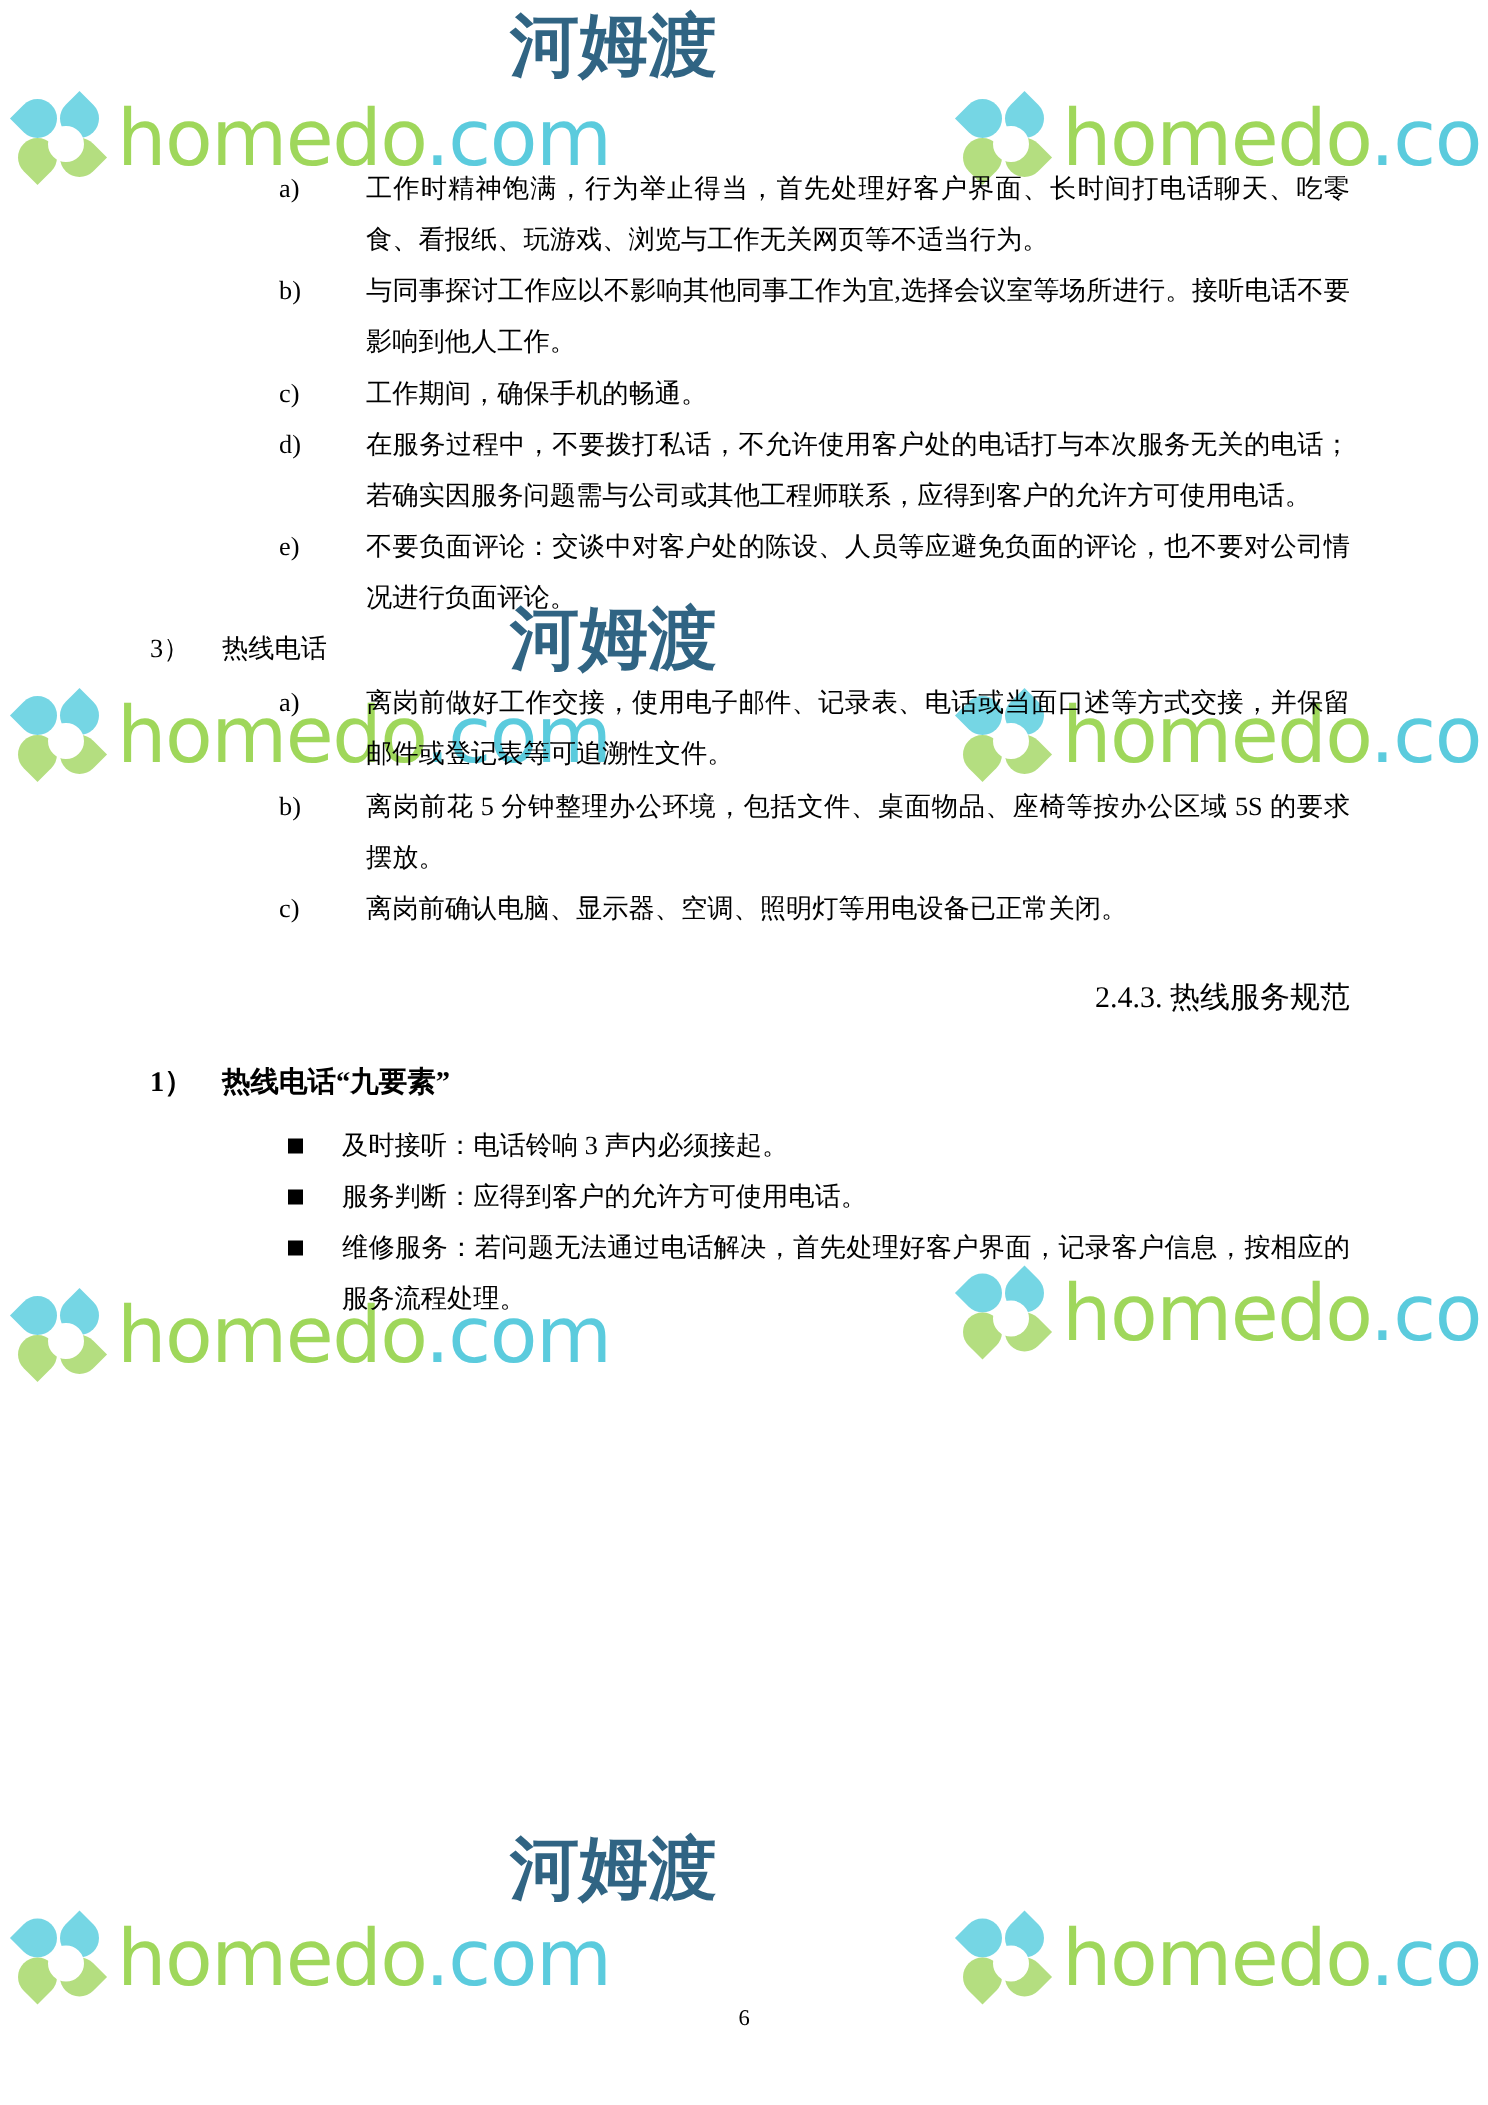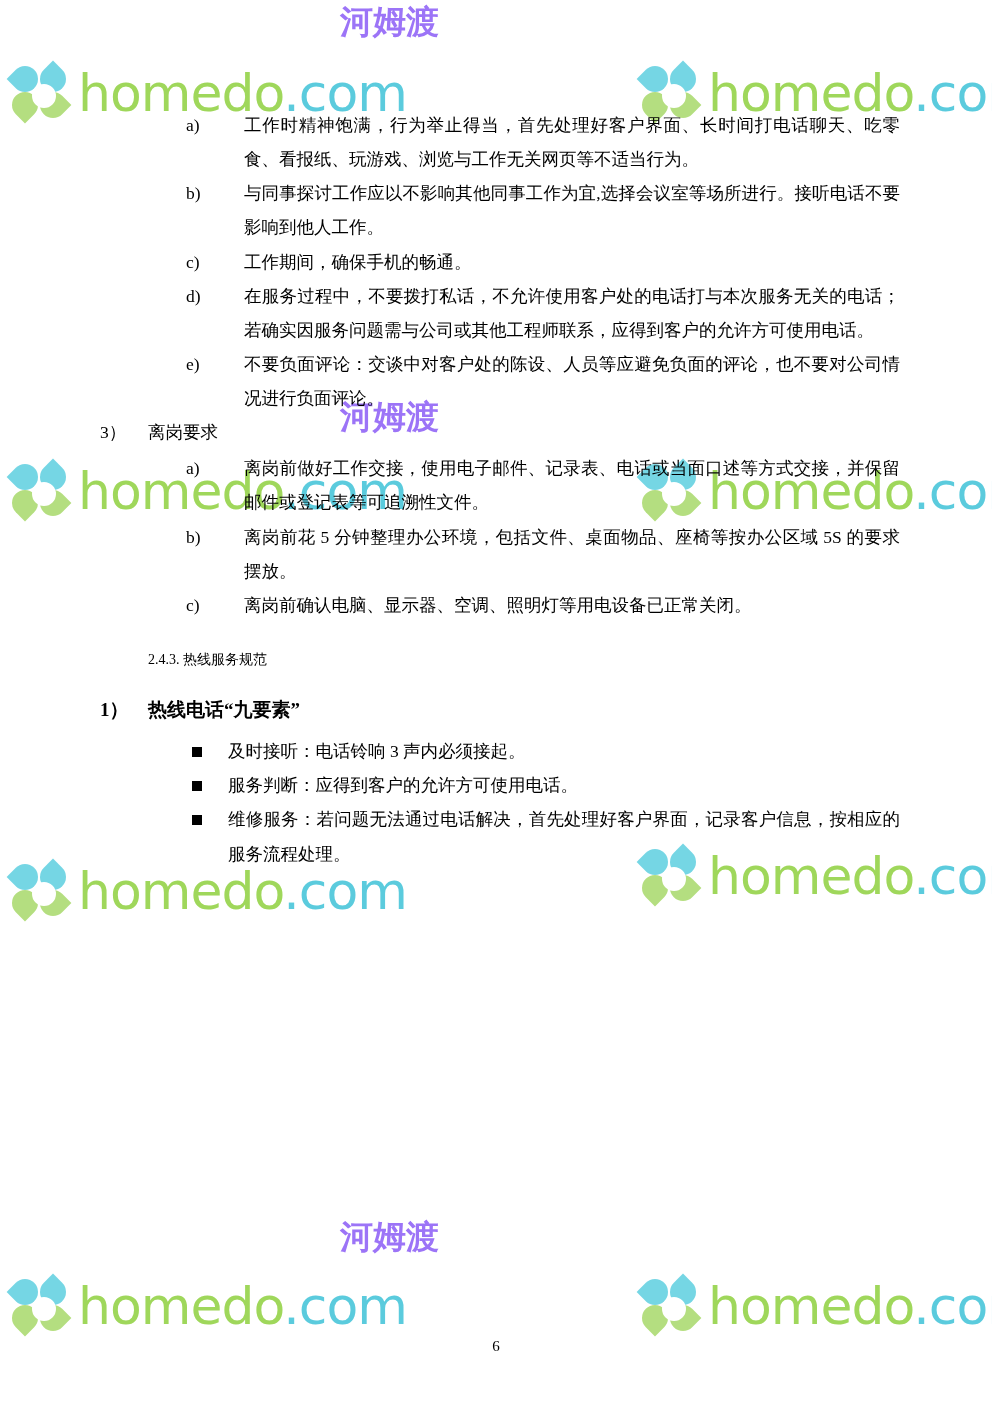--- a/index.html
+++ b/index.html
@@ -86,21 +86,22 @@
   }
   .bullet .text {
     display: block;
     text-align: justify;
     text-justify: inter-ideograph;
   }
 
   .heading-num {
     padding-left: 56px;
     margin: 14px 0 8px 0;
-    font-size: 14px;
+    font-size: 20px;
+    text-align: right;
   }
   .heading-bold {
     position: relative;
     padding-left: 56px;
     margin: 18px 0 6px 0;
     font-weight: bold;
     font-size: 19px;
   }
   .heading-bold > .marker {
     position: absolute;
@@ -158,22 +159,22 @@
     font-family: "DejaVu Sans", "Liberation Sans", sans-serif;
     font-weight: normal;
     font-size: 52px;
     letter-spacing: -1px;
     color: #8fd13f;
   }
   .wm .brand .dotcom { color: #3fc3d8; }
   .wm .cn {
     font-family: "DejaVu Sans", "Liberation Sans", sans-serif;
     font-weight: bold;
-    font-size: 33px;
-    color: #8b5cf6;
+    font-size: 46px;
+    color: #0c4a6e;
     margin-left: 10px;
   }
   .wm-a { top: 62px;   left: 10px;  opacity: .85; }
   .wm-b { top: 0px;    left: 330px; opacity: .85; }
   .wm-c { top: 62px;   left: 640px; opacity: .85; }
   .wm-d { top: 460px;  left: 10px;  opacity: .85; }
   .wm-e { top: 395px;  left: 330px; opacity: .85; }
   .wm-f { top: 460px;  left: 640px; opacity: .85; }
   .wm-g { top: 860px;  left: 10px;  opacity: .85; }
   .wm-h { top: 845px;  left: 640px; opacity: .85; }
@@ -296,21 +297,21 @@
         <span class="text">在服务过程中，不要拨打私话，不允许使用客户处的电话打与本次服务无关的电话；若确实因服务问题需与公司或其他工程师联系，应得到客户的允许方可使用电话。</span>
       </div>
       <div class="lvl2">
         <span class="marker">e)</span>
         <span class="text">不要负面评论：交谈中对客户处的陈设、人员等应避免负面的评论，也不要对公司情况进行负面评论。</span>
       </div>
     </div>
 
     <div class="lvl1">
       <span class="marker">3）</span>
-      <span>离岗要求</span>
+      <span>热线电话</span>
     </div>
 
     <div class="group-a">
       <div class="lvl2">
         <span class="marker">a)</span>
         <span class="text">离岗前做好工作交接，使用电子邮件、记录表、电话或当面口述等方式交接，并保留邮件或登记表等可追溯性文件。</span>
       </div>
       <div class="lvl2">
         <span class="marker">b)</span>
         <span class="text">离岗前花 5 分钟整理办公环境，包括文件、桌面物品、座椅等按办公区域 5S 的要求摆放。</span>

